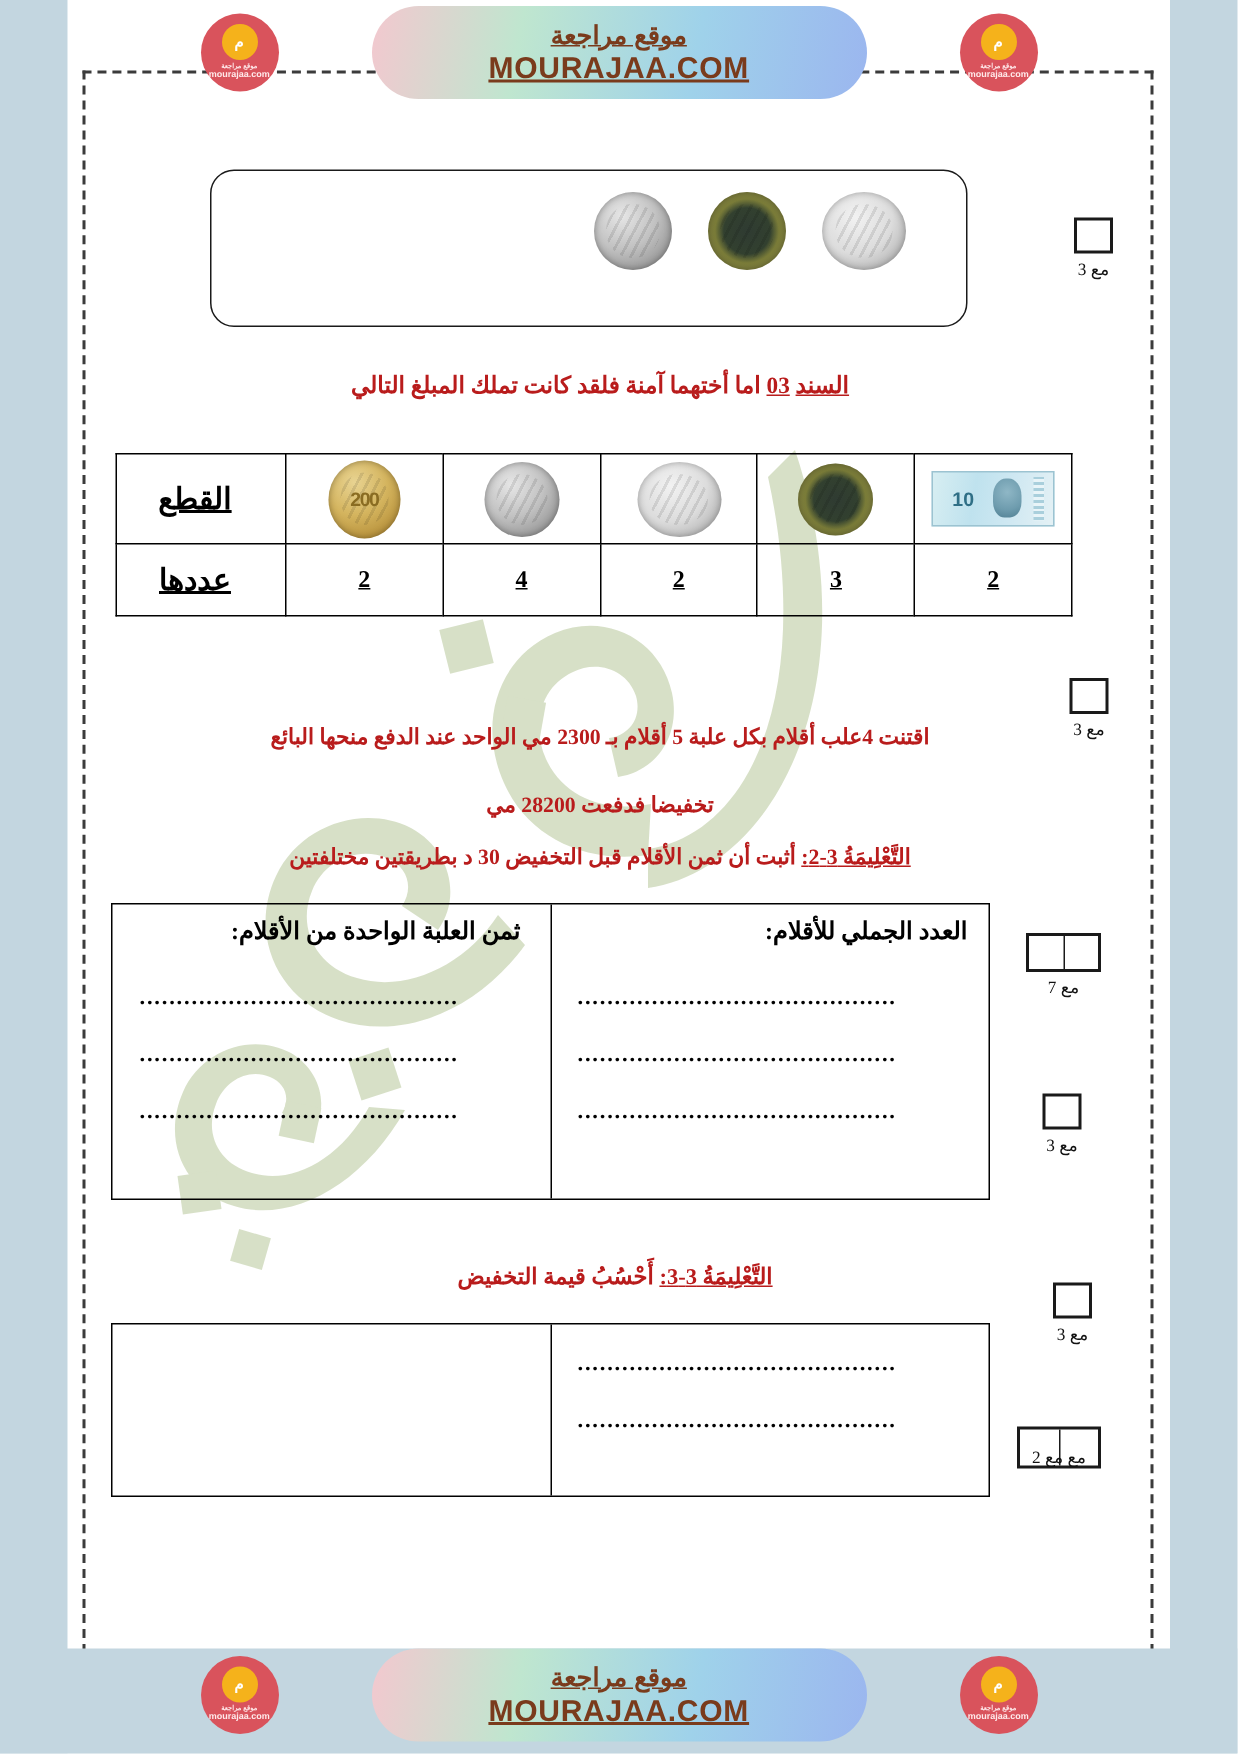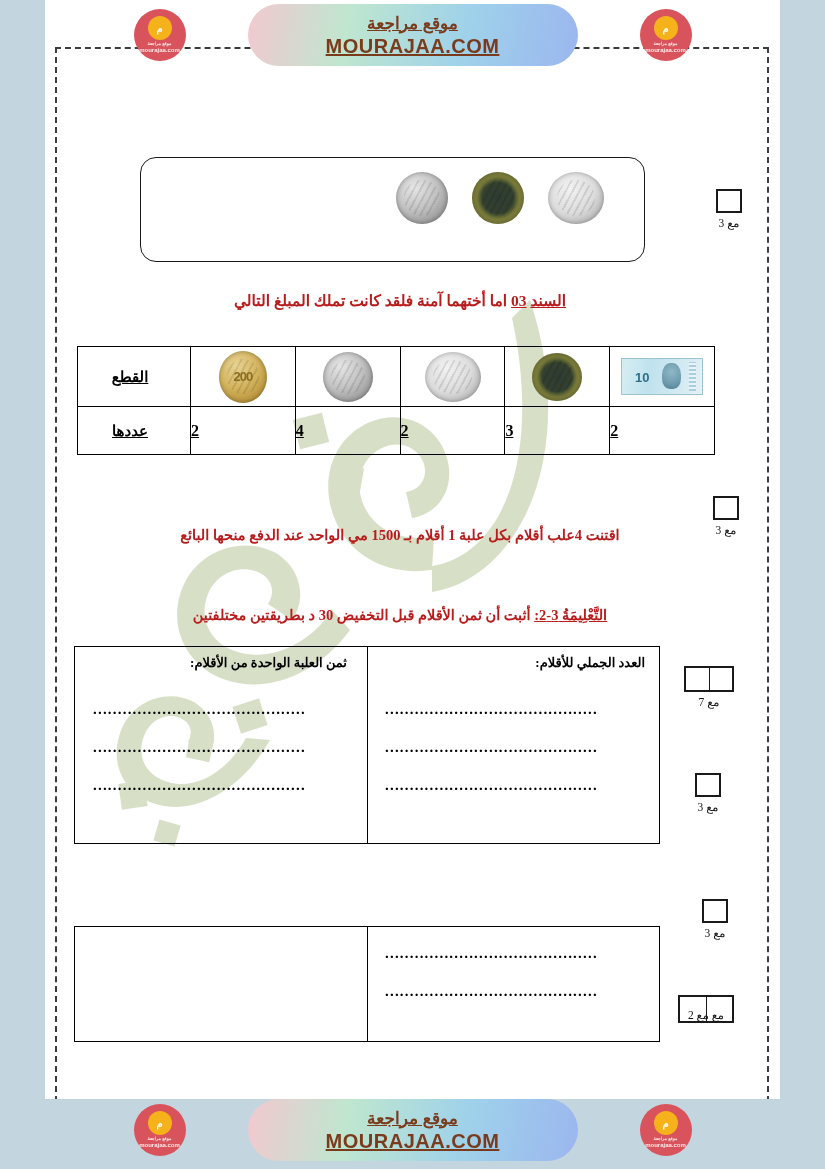--- a/index.html
+++ b/index.html
@@ -57,21 +57,20 @@
     opacity: .55;
     pointer-events: none;
     z-index: 1;
   }
 
   
   #content {
     position: absolute;
     inset: 0;
     z-index: 3;
-    margin-top: 44px;
   }
 
   .abs { position: absolute; }
 
   
   #coin-frame {
     left: 140px; top: 113px;
     width: 505px; height: 105px;
     border: 1.5px solid #1a1a1a;
     border-radius: 16px;
@@ -172,31 +171,31 @@
 
   
   #coins-table {
     left: 77px; top: 302px;
     width: 638px;
     border-collapse: collapse;
     table-layout: fixed;
   }
   #coins-table td {
     border: 1px solid #000;
-    text-align: left;
+    text-align: center;
     vertical-align: middle;
     padding: 0;
   }
   #coins-table tr.r1 td { height: 59px; }
   #coins-table tr.r2 td { height: 47px; }
   #coins-table td.hdr {
     width: 104px;
     font-family: "Liberation Serif", serif;
     font-weight: bold;
-    font-size: 15px;
+    font-size: 20px;
     text-decoration: underline;
     padding-right: 8px;
     text-align: center;
   }
   #coins-table td.cnt {
     font-family: "Liberation Serif", serif;
     font-weight: bold;
     font-size: 16px;
     text-decoration: underline;
   }
@@ -230,21 +229,21 @@
     width: 1px; background: #000;
   }
   #ans1 .divider { left: 292px; }
   #ans2 .divider { left: 292px; }
 
   .colhead {
     position: absolute;
     top: 8px;
     font-family: "Liberation Serif", serif;
     font-weight: bold;
-    font-size: 13px;
+    font-size: 16px;
     direction: rtl;
     white-space: nowrap;
   }
   #ans1-head-right { right: 14px; }
   #ans1-head-left  { right: 312px; }
 
   .dots {
     position: absolute;
     font-family: "Liberation Serif", serif;
     font-weight: bold;
@@ -466,21 +465,22 @@
     </tr>
   </tbody>
     </table>
 
 
   <div class="mark" style="left:713px;top:452px">
     <div class="sq"></div>
     <div class="cap">مع 3</div>
   </div>
 
-  <div class="abs ar" id="body1">اقتنت 4علب أقلام بكل علبة 1 أقلام بـ 1500 مي الواحد  عند الدفع منحها البائع</div>
+  <div class="abs ar" id="body1">اقتنت 4علب أقلام بكل علبة 5 أقلام بـ 2300 مي الواحد  عند الدفع منحها البائع</div>
+  <div class="abs ar" id="body2">تخفيضا فدفعت 28200 مي</div>
 
   <div class="abs ar instr" id="instr2">
     <span class="u">التَّعْلِيمَةُ 3-2:</span>
     <span>أثبت أن ثمن الأقلام قبل التخفيض 30 د بطريقتين مختلفتين</span>
   </div>
 
   <div class="abs ansbox" id="ans1">
     <div class="divider"></div>
     <div class="colhead" id="ans1-head-right">العدد الجملي للأقلام:</div>
     <div class="colhead" id="ans1-head-left">ثمن العلبة الواحدة من الأقلام:</div>
@@ -500,20 +500,24 @@
         <span class="half"></span>
       </div>
     <div class="cap">مع 7</div>
   </div>
 
   <div class="mark" style="left:695px;top:729px">
     <div class="sq"></div>
     <div class="cap">مع 3</div>
   </div>
 
+  <div class="abs ar instr" id="instr3">
+    <span class="u">التَّعْلِيمَةُ 3-3:</span>
+    <span>أَحْسُبُ قيمة التخفيض</span>
+  </div>
 
   <div class="abs ansbox" id="ans2">
     <div class="divider"></div>
     <div class="dots" style="right:22px;top:18px;width:252px">...........................................</div>
     <div class="dots" style="right:22px;top:56px;width:252px">...........................................</div>
   </div>
 
   <div class="mark" style="left:702px;top:855px">
     <div class="sq"></div>
     <div class="cap">مع 3</div>

